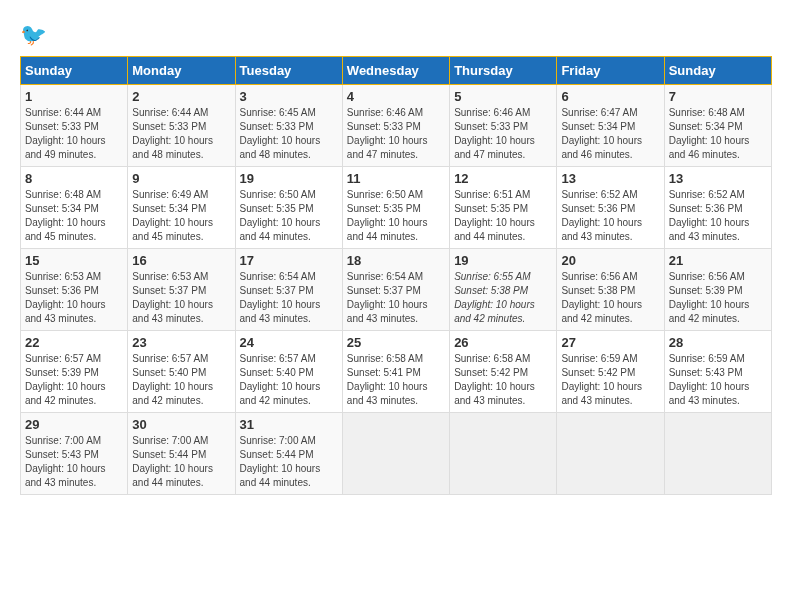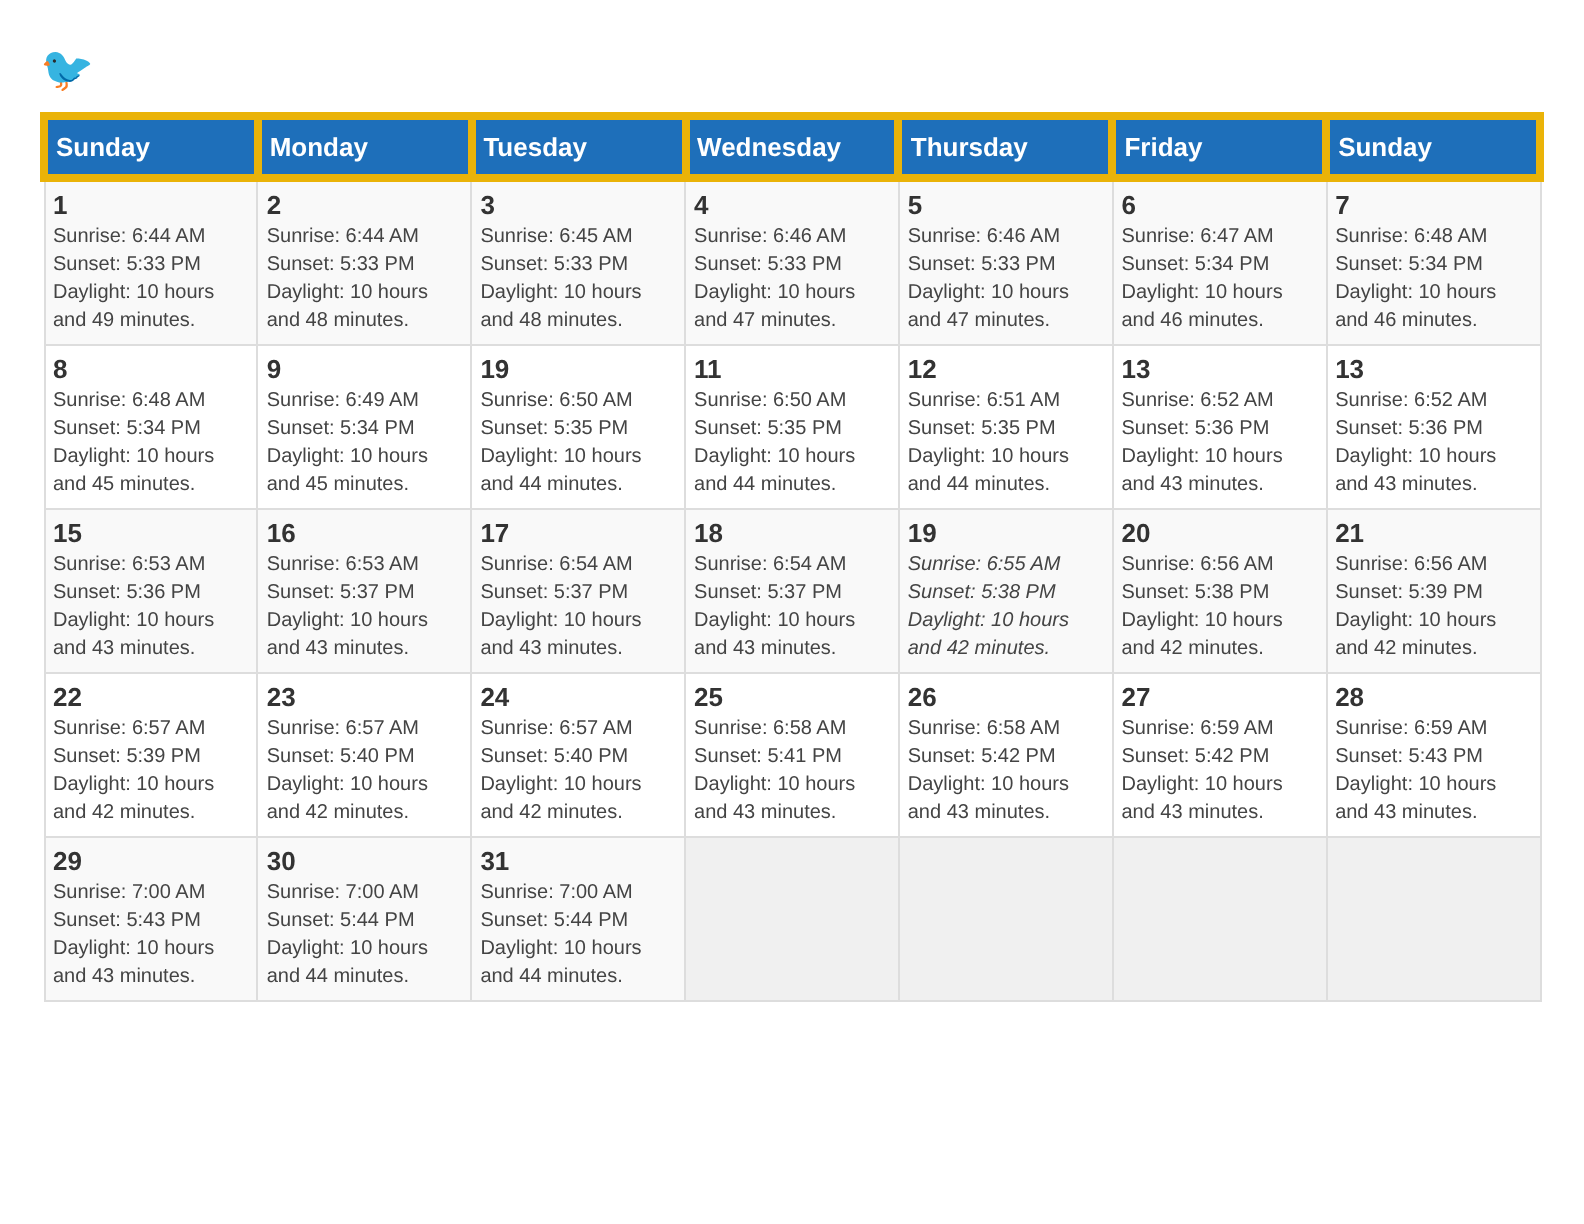--- a/index.html
+++ b/index.html
@@ -48,21 +48,21 @@
       border-collapse: collapse;
       font-size: 11px;
     }
     .calendar-table thead th {
       background-color: #1e6fba;
       color: #fff;
       padding: 6px 4px;
       font-size: 13px;
       font-weight: bold;
       text-align: left;
-      border: 4px solid #eab308;
+      border: 1px solid #eab308;
     }
     .calendar-table tbody tr {
       border-bottom: 1px solid #ccc;
     }
     .calendar-table tbody td {
       vertical-align: top;
       padding: 4px 4px;
       border: 1px solid #ddd;
       width: calc(100% / 7);
       min-height: 80px;

